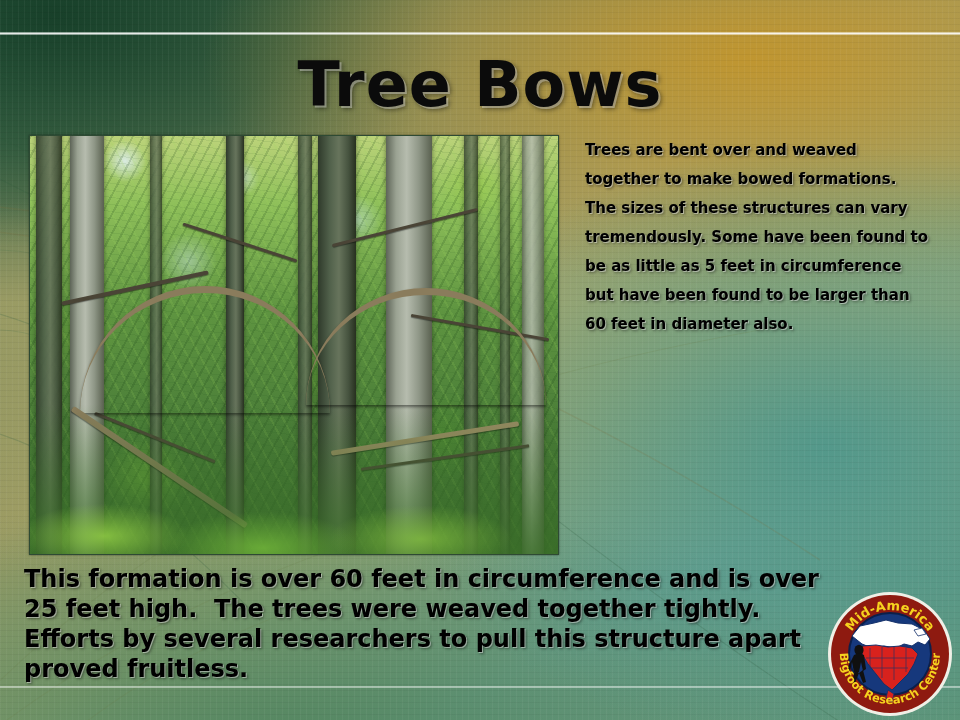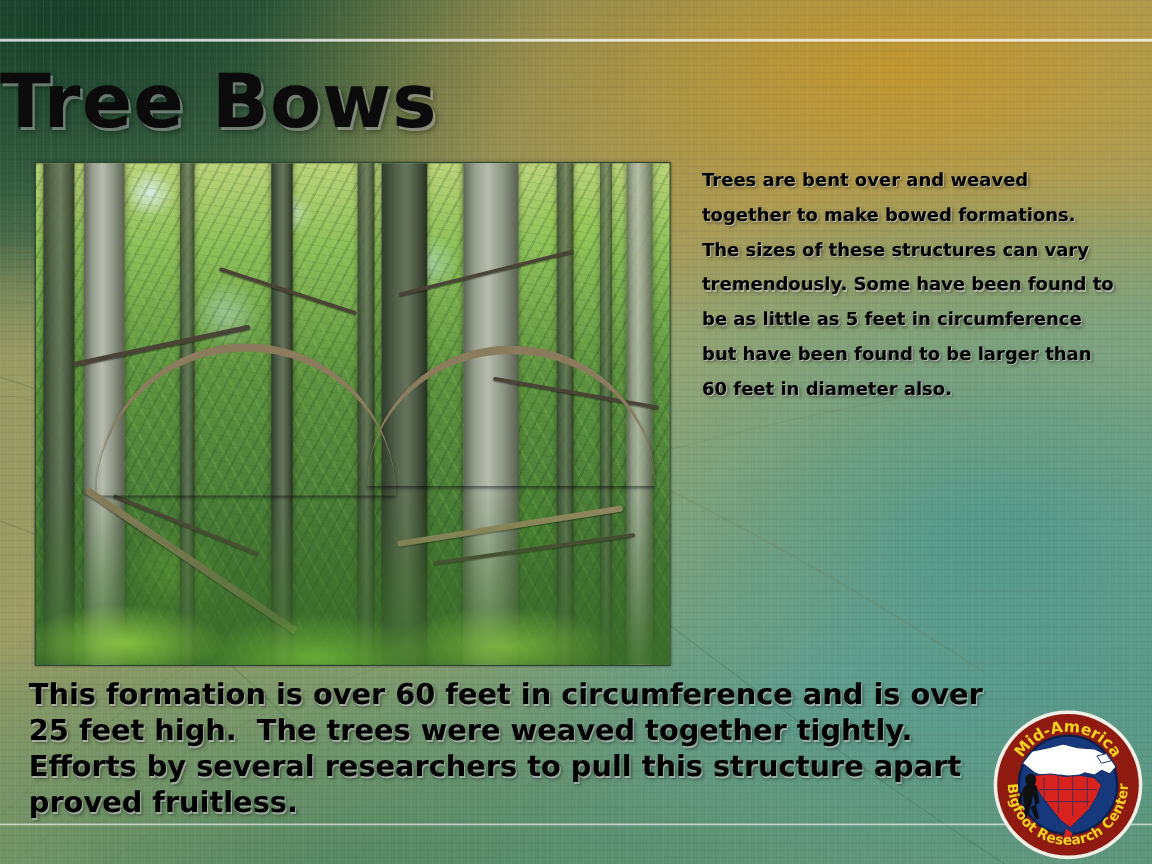--- a/index.html
+++ b/index.html
@@ -30,21 +30,21 @@
       repeating-linear-gradient(to bottom, rgba(0,0,0,0.045) 0 1px, rgba(0,0,0,0) 1px 6px);
   }
 
   .hline{position:absolute;left:0;width:960px;height:3px;
     background:linear-gradient(to bottom, rgba(255,255,255,0.25), rgba(255,255,255,0.95) 45%, rgba(255,255,255,0.30));
   }
   #line-top{top:32px;}
   #line-bottom{top:686px;height:2px;opacity:.72;}
 
   #title{
-    position:absolute;left:0;top:48px;width:960px;text-align:left;
+    position:absolute;left:0;top:48px;width:960px;text-align:center;
     font-size:62px;font-weight:bold;color:#0b0b0b;letter-spacing:1px;
     font-family:"DejaVu Sans","Liberation Sans",sans-serif;
     text-shadow:2px 2px 0 rgba(255,255,255,.35), 3px 3px 5px rgba(0,0,0,.45);
   }
 
   
   #photo{
     position:absolute;left:29px;top:135px;width:528px;height:418px;
     border:1px solid #2e4a33;overflow:hidden;
     background:linear-gradient(to bottom,#bcd37a 0%, #8fc05a 16%, #5e9440 42%, #4a7d38 70%, #3c6b31 100%);

